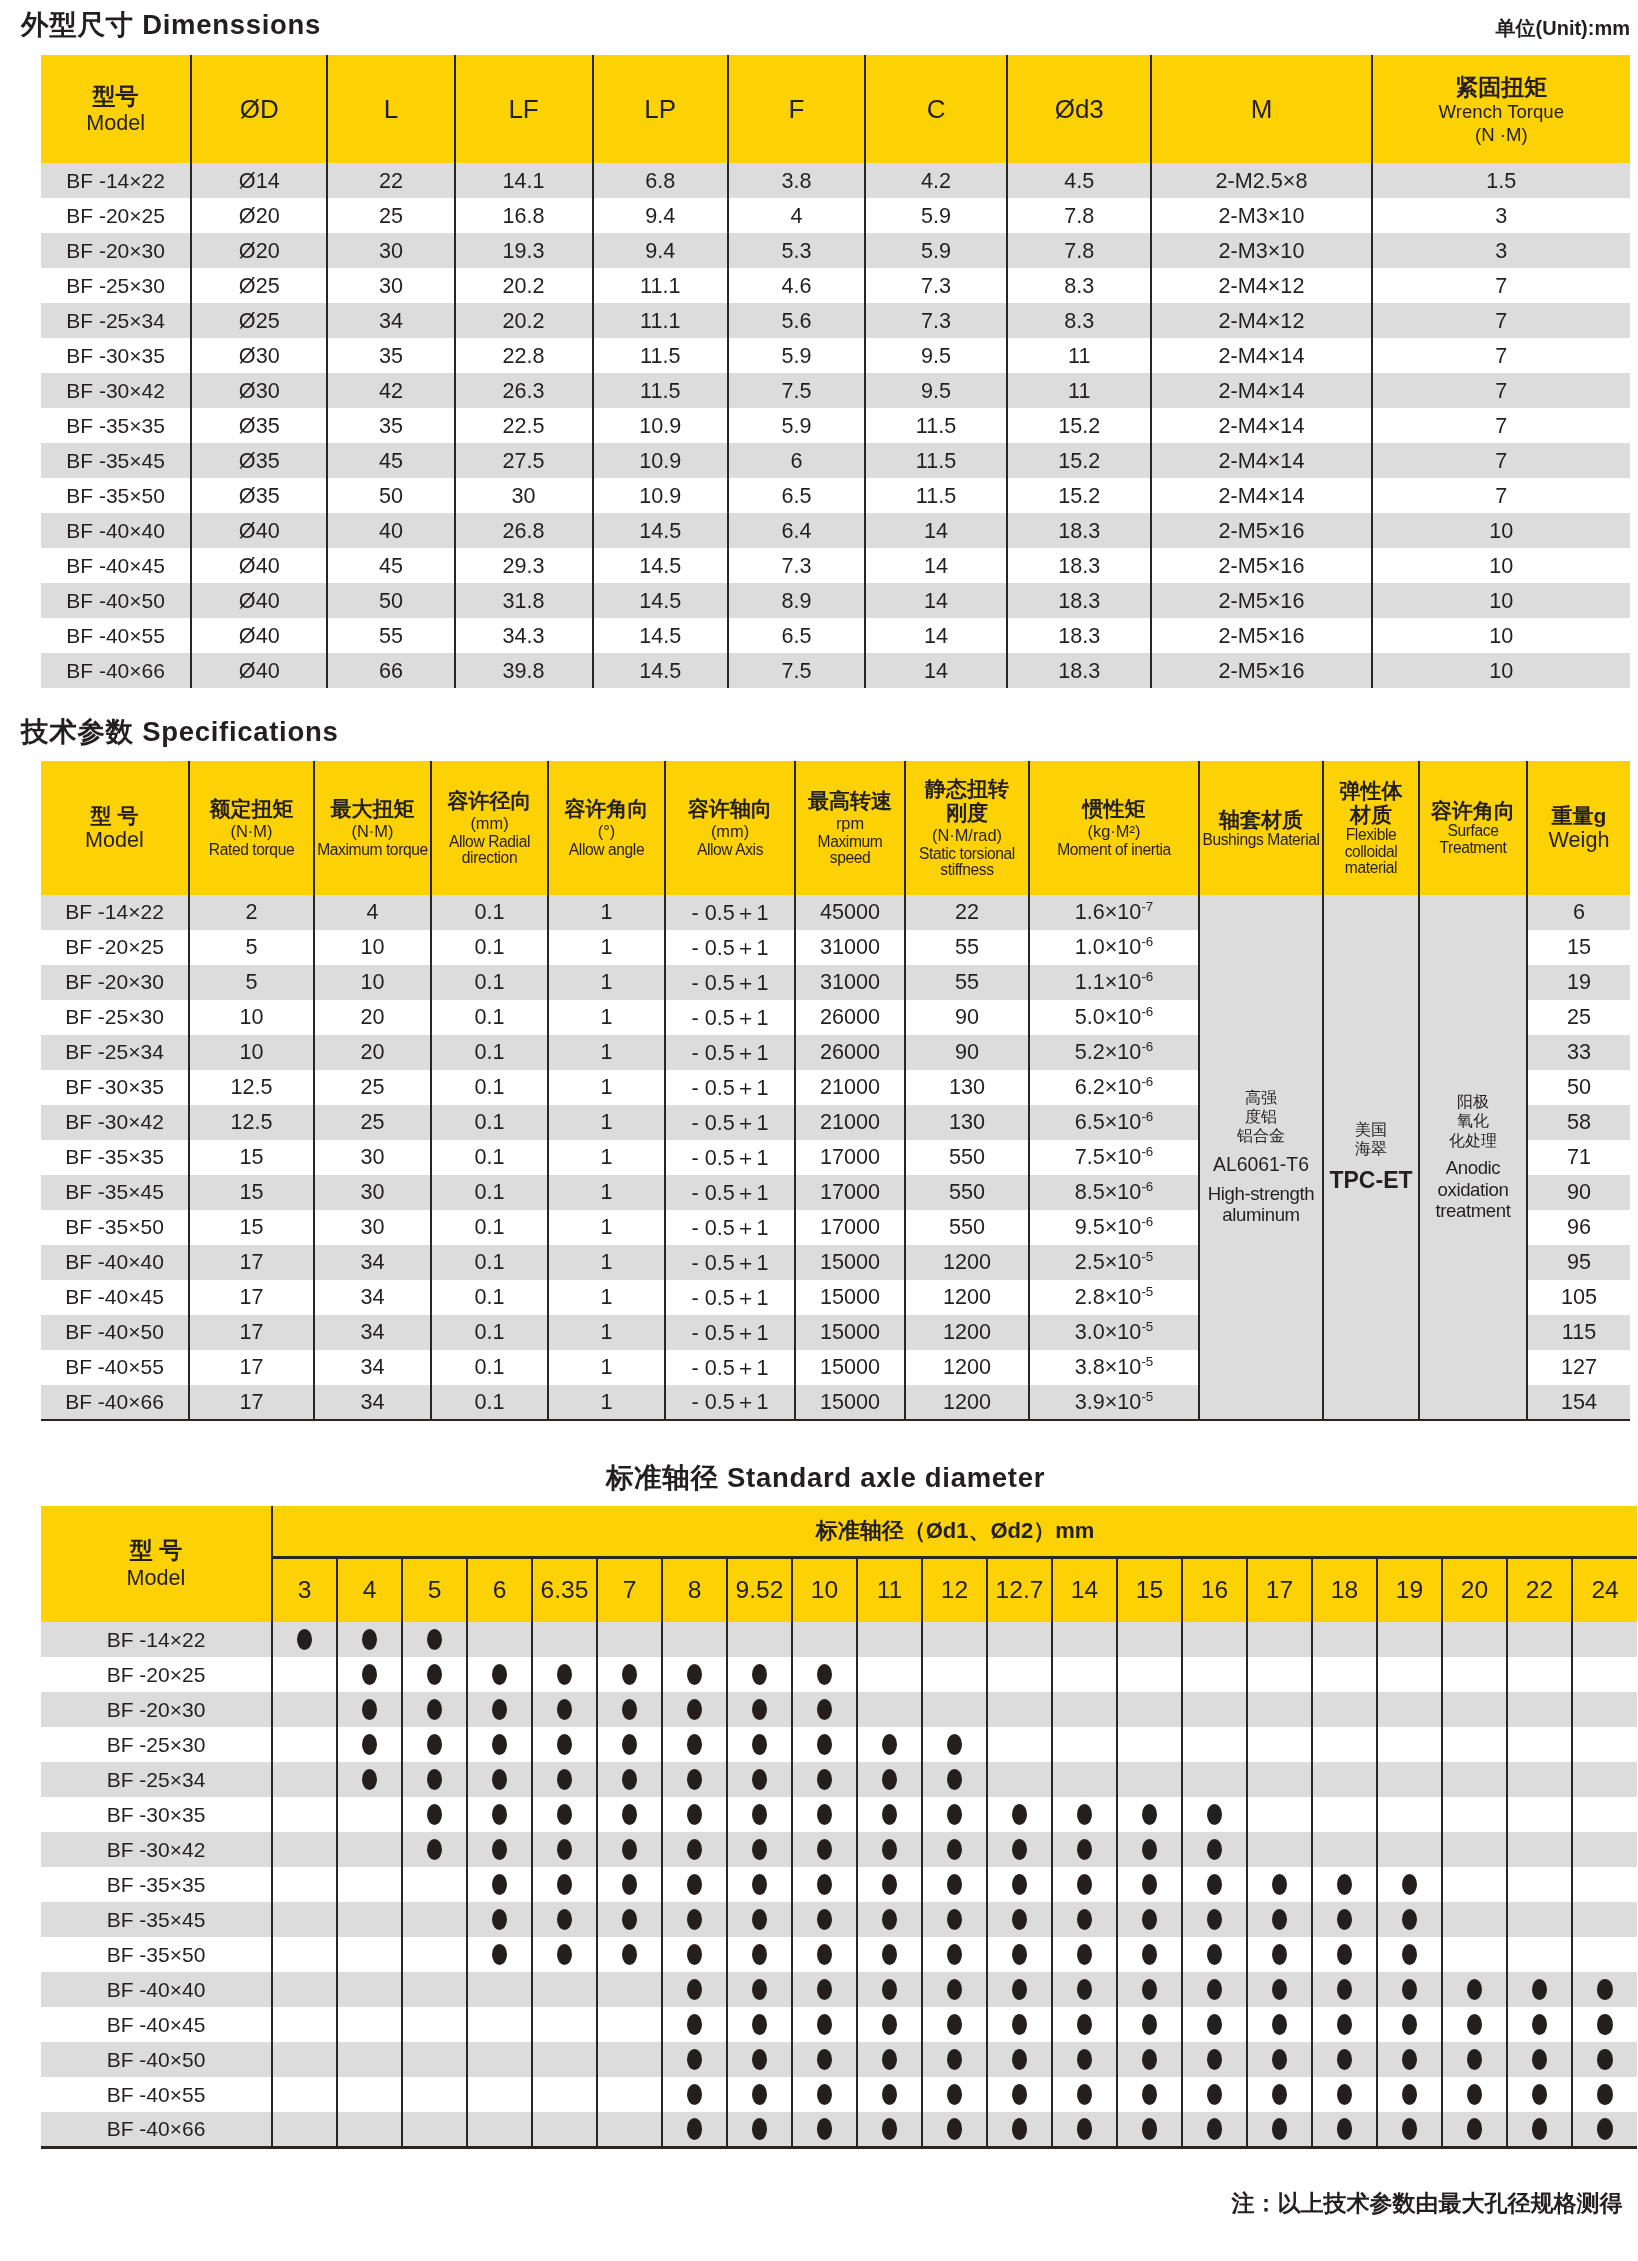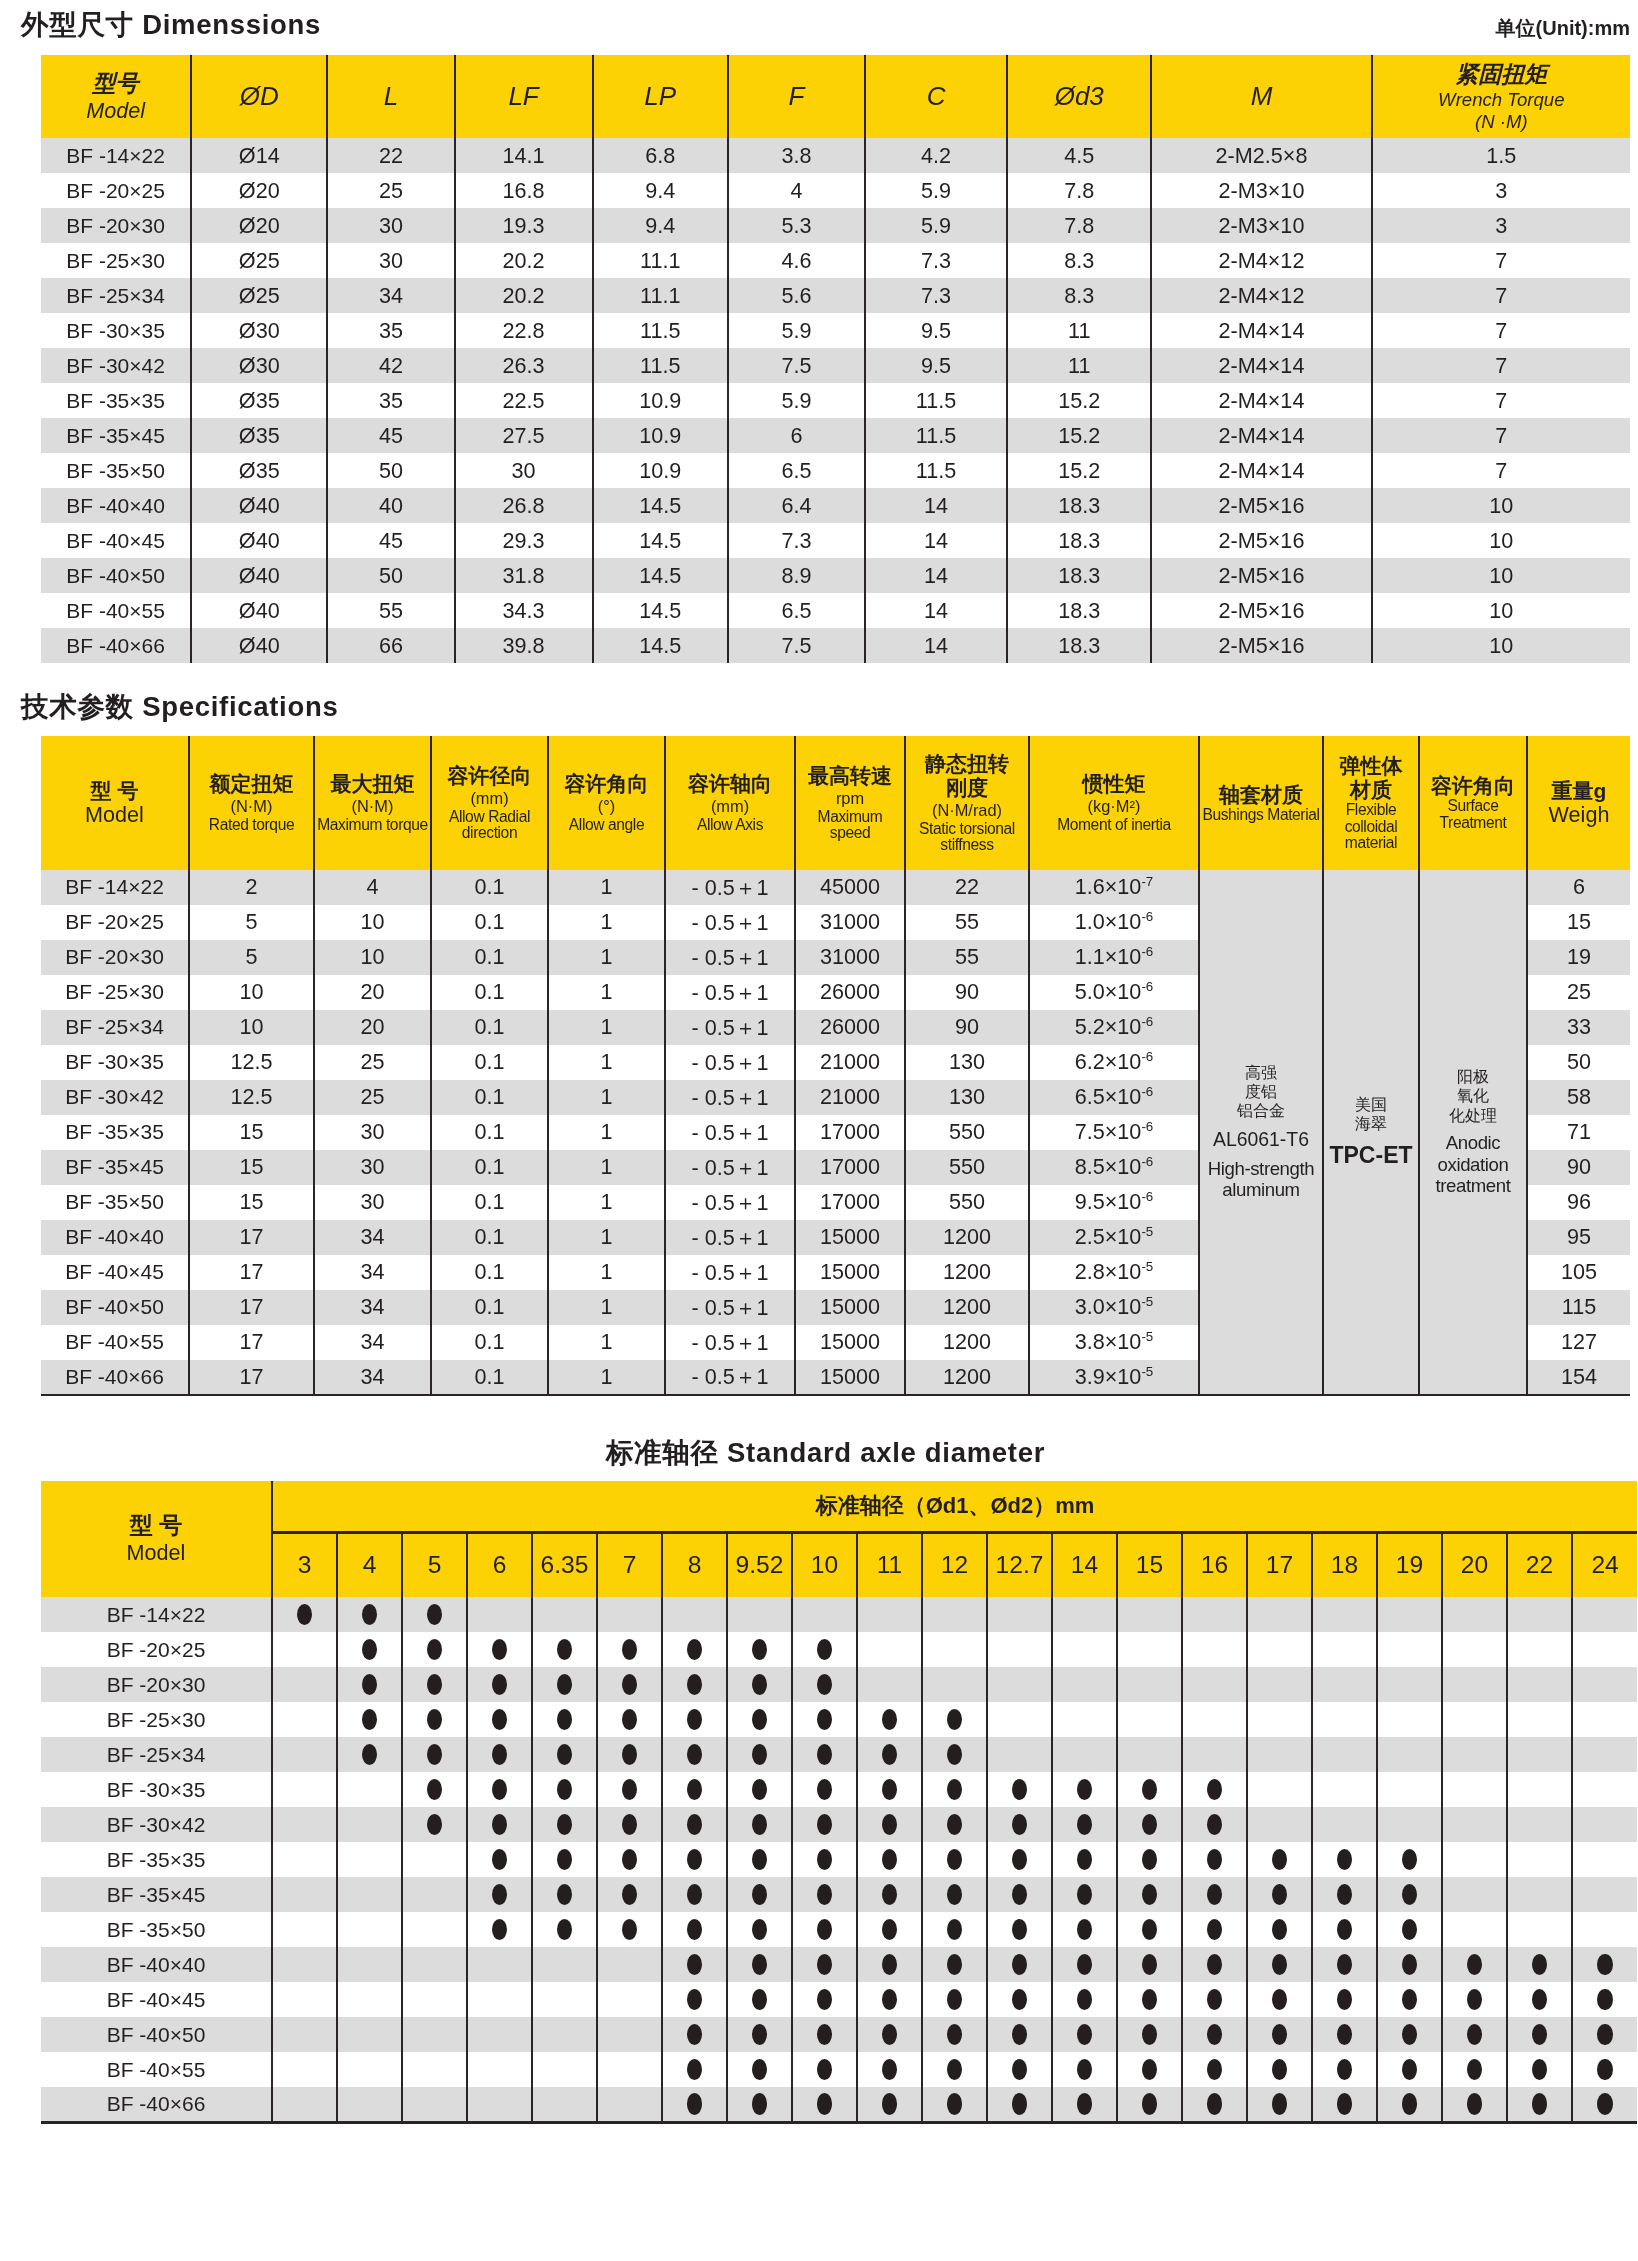--- a/index.html
+++ b/index.html
@@ -21,21 +21,21 @@
   .unit-note{font-size:20px;font-weight:bold;padding-bottom:1.5px;}
   table{border-collapse:collapse;table-layout:fixed;width:1589px;}
   td,th{border-right:2.2px solid var(--line);overflow:hidden;}
   td:last-child,th:last-child{border-right:none;}
   thead th{background:var(--yellow);vertical-align:middle;text-align:center;font-weight:normal;}
   tbody td{text-align:center;vertical-align:middle;font-size:21.6px;}
   tr.gray td{background:var(--gray);}
   tr.white td{background:#ffffff;}
   
   #dim-table{margin-top:12px;}
-  #dim-table thead th{height:83px;font-style:italic;}
+  #dim-table thead th{height:108px;}
   #dim-table tbody td{height:35px;}
   .hz{font-size:23px;font-weight:bold;line-height:1.25;}
   .he{font-size:21.6px;line-height:1.25;}
   .hlabel{font-size:26px;}
   .hsub{font-size:18.6px;line-height:1.2;}
   
   #spec-table{margin-top:10.4px;}
   #spec-table thead th{height:134px;}
   #spec-table tbody td{height:35px;}
   #spec-table .hz{font-size:21px;line-height:1.15;}
@@ -1368,15 +1368,16 @@
           <td>
             <div class="dot"></div>
           </td>
           <td>
             <div class="dot"></div>
           </td>
         </tr>
       </tbody>
   </table>
 
+  <div class="footer-note">注：以上技术参数由最大孔径规格测得</div>
 
 </div>
 
 
 </body></html>

